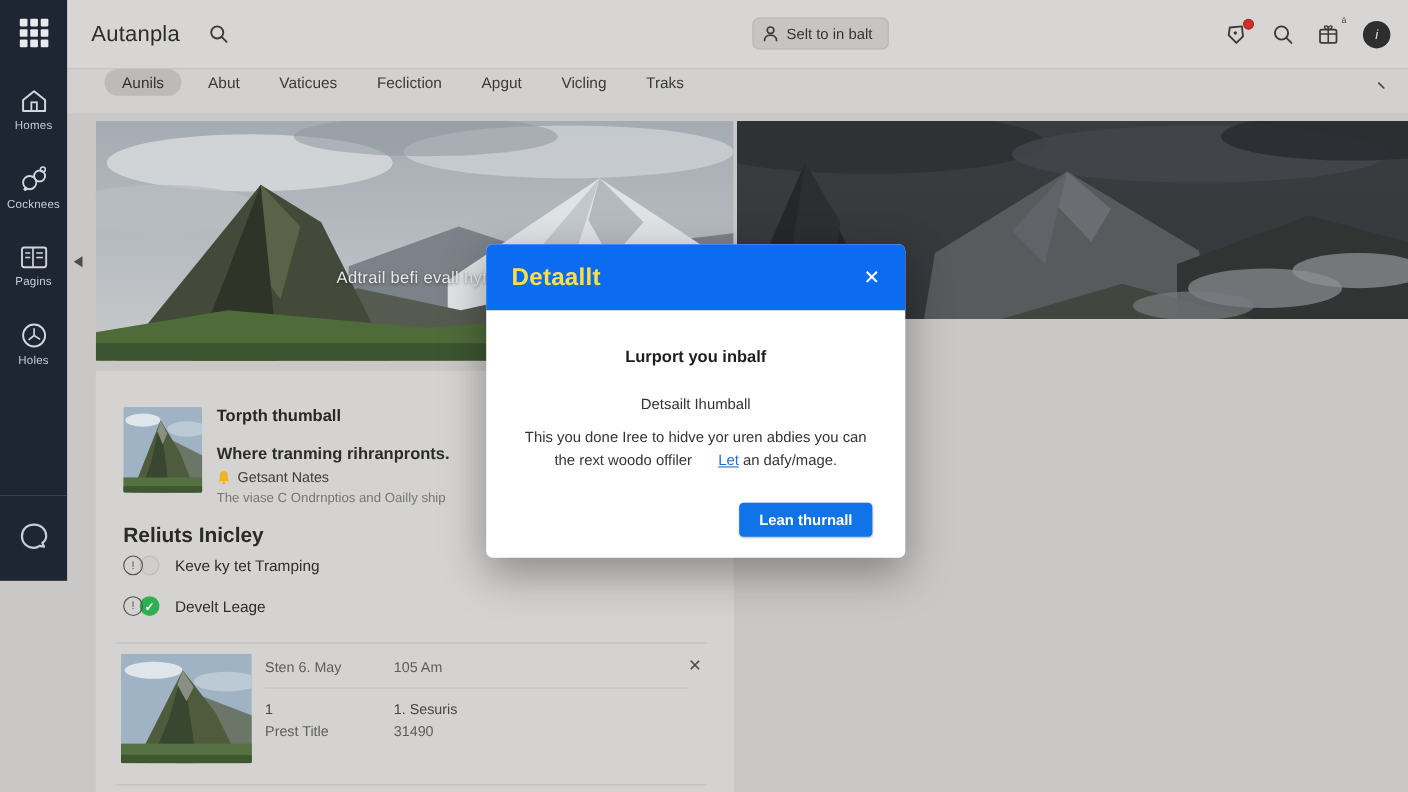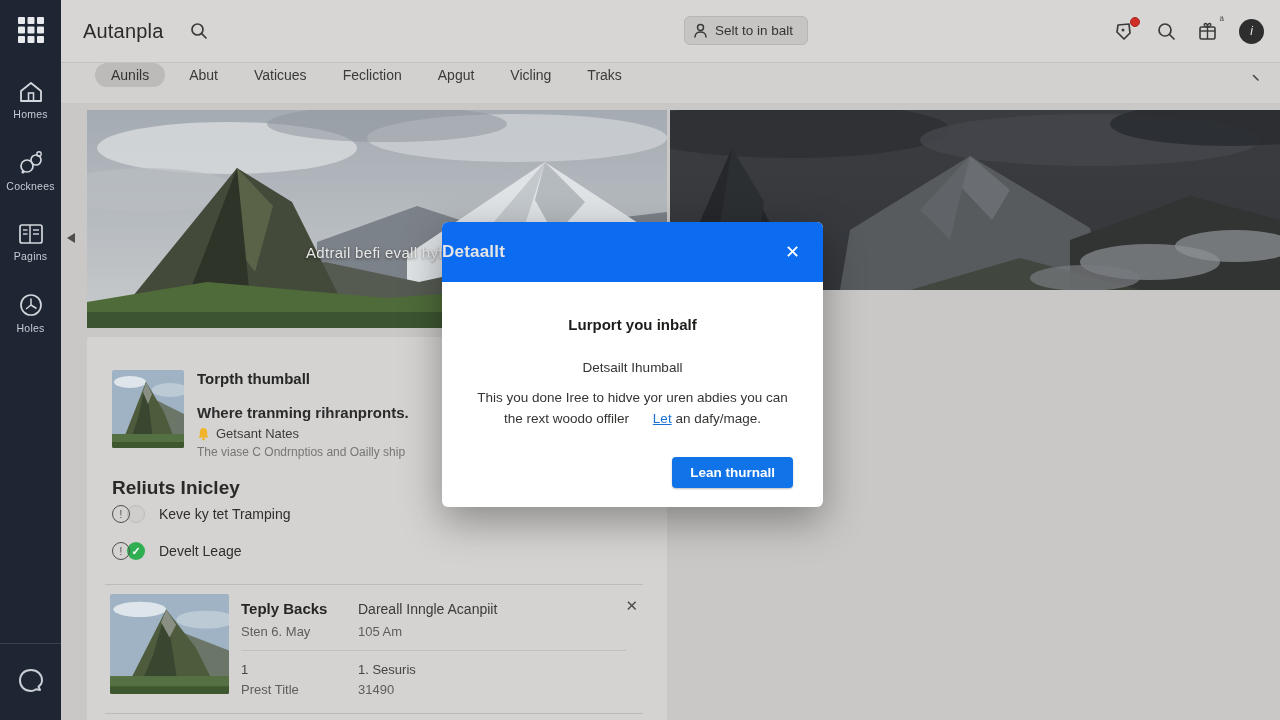--- a/index.html
+++ b/index.html
@@ -1,21 +1,21 @@
 <!DOCTYPE html>
 <html><head>
 <meta charset="utf-8">
 <style>
   * { margin:0; padding:0; box-sizing:border-box; }
   html,body { width:1280px; height:720px; overflow:hidden; }
   body { font-family:"Liberation Sans", sans-serif; background:#c9c8c6; position:relative; }
   .screen { position:absolute; inset:0; width:1280px; height:720px; }
 
   
-  .sidebar { position:absolute; left:0; top:0; width:61px; height:720px; background:#1e2533; z-index:5; display:flex; flex-direction:column; align-items:center; }
+  .sidebar { position:absolute; left:0; top:0; width:61px; height:528px; background:#1e2533; z-index:5; display:flex; flex-direction:column; align-items:center; }
   .apps-grid { margin-top:16px; width:28px; height:28px; cursor:pointer; }
   .side-nav { margin-top:36px; display:flex; flex-direction:column; align-items:center; gap:30px; width:100%; }
   .nav-item { display:flex; flex-direction:column; align-items:center; gap:4px; cursor:pointer; width:100%; }
   .nav-item svg { display:block; }
   .nav-label { font-size:10.5px; color:#c6cbd3; letter-spacing:.2px; }
   .sidebar-footer { margin-top:auto; width:100%; display:flex; flex-direction:column; align-items:center; }
   .side-divider { width:100%; height:1px; background:#39404f; }
   .footer-icon { margin:22px 0 20px; }
 
   
@@ -82,21 +82,21 @@
   .c2-sub { font-size:14px; color:#3a3a38; padding-top:9px; }
   .c2-meta { font-size:13px; color:#5d5d5b; padding-top:7px; }
   .c2-div { margin-top:11px; height:1px; background:#c1c0be; width:385px; }
   .c2-val { font-size:13px; color:#454543; padding-top:11px; }
   .c2-val2 { font-size:13px; color:#5d5d5b; padding-top:5px; }
   .c2-close { position:absolute; right:12px; top:6px; font-size:15px; color:#4c4c4a; cursor:pointer; line-height:1; }
 
   
   .modal { position:absolute; left:442px; top:222px; width:381px; height:285px; background:#fff; border-radius:6px; box-shadow:0 14px 40px rgba(0,0,0,.35); z-index:10; }
   .modal-header { height:60px; background:#0b6cf2; border-radius:6px 6px 0 0; display:flex; align-items:center; }
-  .modal-title { color:#e5e5e5; font-size:17px; font-weight:700; letter-spacing:.2px; }
+  .modal-title { color:#fde047; font-size:22px; font-weight:700; margin-left:23px; letter-spacing:.2px; }
   .modal-close { margin-left:auto; margin-right:23px; color:#fff; font-size:18px; cursor:pointer; line-height:1; }
   .modal-body { padding:34px 28px 0; text-align:center; }
   .modal-heading { font-size:15px; font-weight:700; color:#1d1d1b; }
   .modal-subheading { font-size:13.5px; color:#333331; margin-top:27px; }
   .modal-paragraph { font-size:13.5px; color:#343432; margin-top:13px; line-height:1.55; }
   .modal-link { color:#1a6fd4; text-decoration:underline; cursor:pointer;padding-left:20px; }
   .modal-actions { position:absolute; right:30px; bottom:19px; }
   .primary-btn { background:#1173e8; color:#fff; border:none; border-radius:4px; height:31px; padding:0 18px; font-size:13.5px; font-weight:700; font-family:inherit; cursor:pointer; box-shadow:0 1px 2px rgba(0,0,0,.25); }
 </style>
 </head>
@@ -339,24 +339,20 @@
 
       <div class="card2">
         <div class="thumb2">
           <svg viewBox="0 0 72 78" preserveAspectRatio="none">
               <use href="#thumb-scene"></use>
             </svg>
         </div>
         <span class="c2-close">✕</span>
         <div class="card2-grid">
           <div class="c2-row">
-            <div class="c2-col1 c2-title">Teply Backs</div>
-            <div class="c2-sub">Dareall Inngle Acanpiit</div>
-          </div>
-          <div class="c2-row">
             <div class="c2-col1 c2-meta">Sten 6. May</div>
             <div class="c2-meta">105 Am</div>
           </div>
           <div class="c2-div"></div>
           <div class="c2-row">
             <div class="c2-col1 c2-val">1</div>
             <div class="c2-val">1. Sesuris</div>
           </div>
           <div class="c2-row">
             <div class="c2-col1 c2-val2">Prest Title</div>

